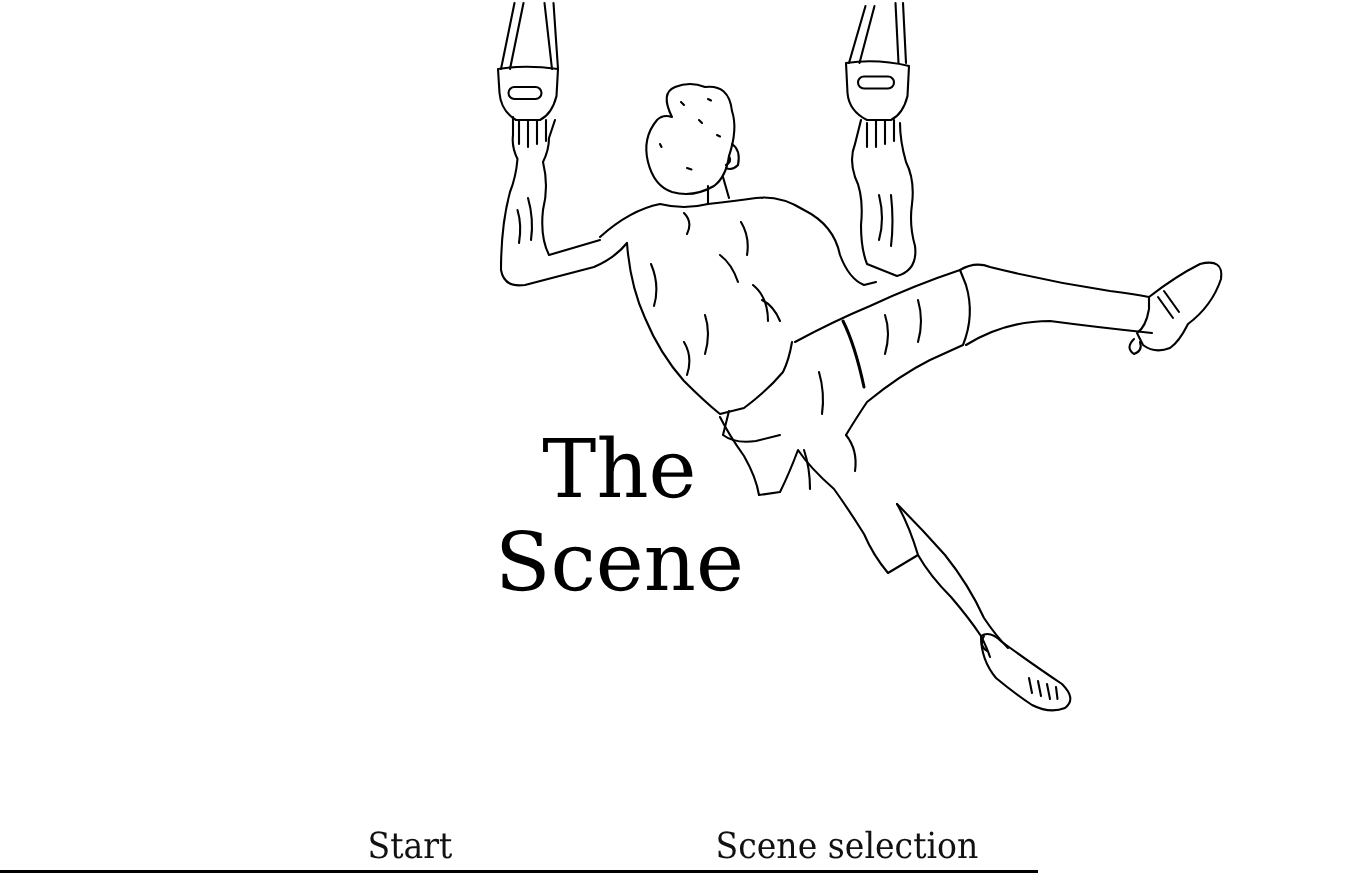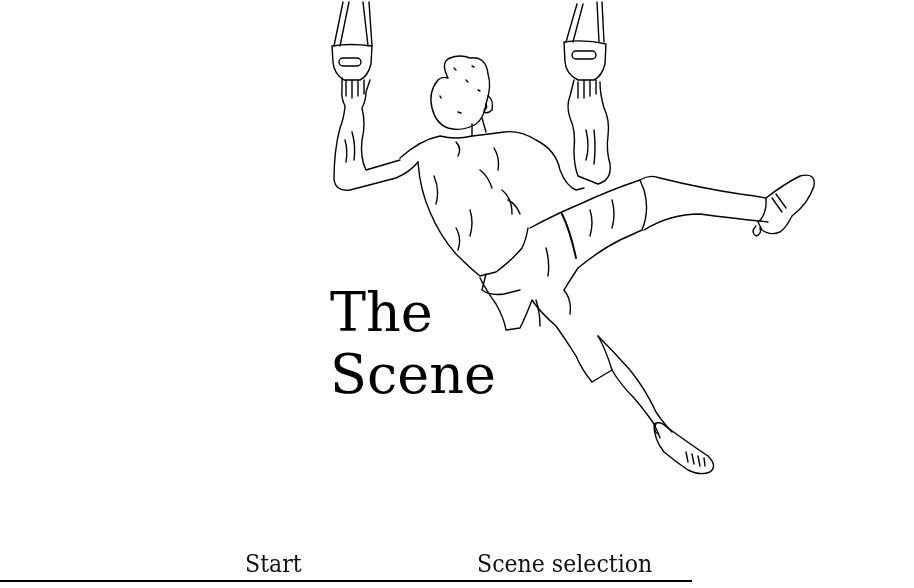--- a/index.html
+++ b/index.html
@@ -1,19 +1,19 @@
 <!DOCTYPE html>
 <html><head>
 <meta charset="utf-8">
 <style>
   html, body { margin: 0; padding: 0; background: #ffffff; }
   body { width: 914px; height: 588px; position: relative; overflow: hidden; font-family: "DejaVu Serif", serif; color: #000; }
   .illustration { position: absolute; left: 0; top: 0; width: 914px; height: 588px; }
   .illustration svg { width: 914px; height: 588px; display: block; }
-  .title { position: absolute; left: 330px; top: 282px; font-family: "DejaVu Serif", serif; font-size: 54px; line-height: 62px; font-weight: normal; margin: 0; letter-spacing: 0px; }
+  .title { position: absolute; left: 330px; top: 282px; font-family: "DejaVu Serif", serif; font-size: 54px; line-height: 62px; font-weight: normal; margin: 0; letter-spacing: 0px; text-align: center; }
   .title span { display: block; }
   .menu { position: absolute; left: 0; top: 546px; width: 692px; height: 34px; border-bottom: 2px solid #000; }
   .menu-item { position: absolute; top: 3px; font-family: "DejaVu Serif", serif; font-size: 24px; line-height: 30px; color: #111; cursor: pointer; transform: scaleX(0.92); transform-origin: left center; white-space: nowrap; }
   .menu-item.start { left: 245px; }
   .menu-item.scenes { left: 477px; }
 </style>
 </head>
 <body>
 
 <div class="illustration">

